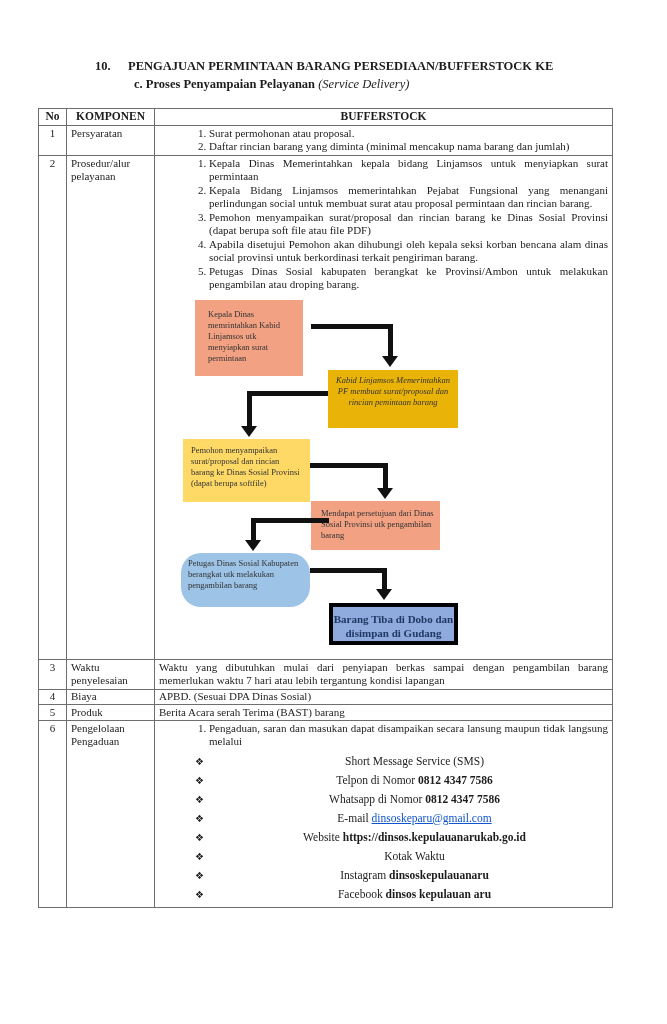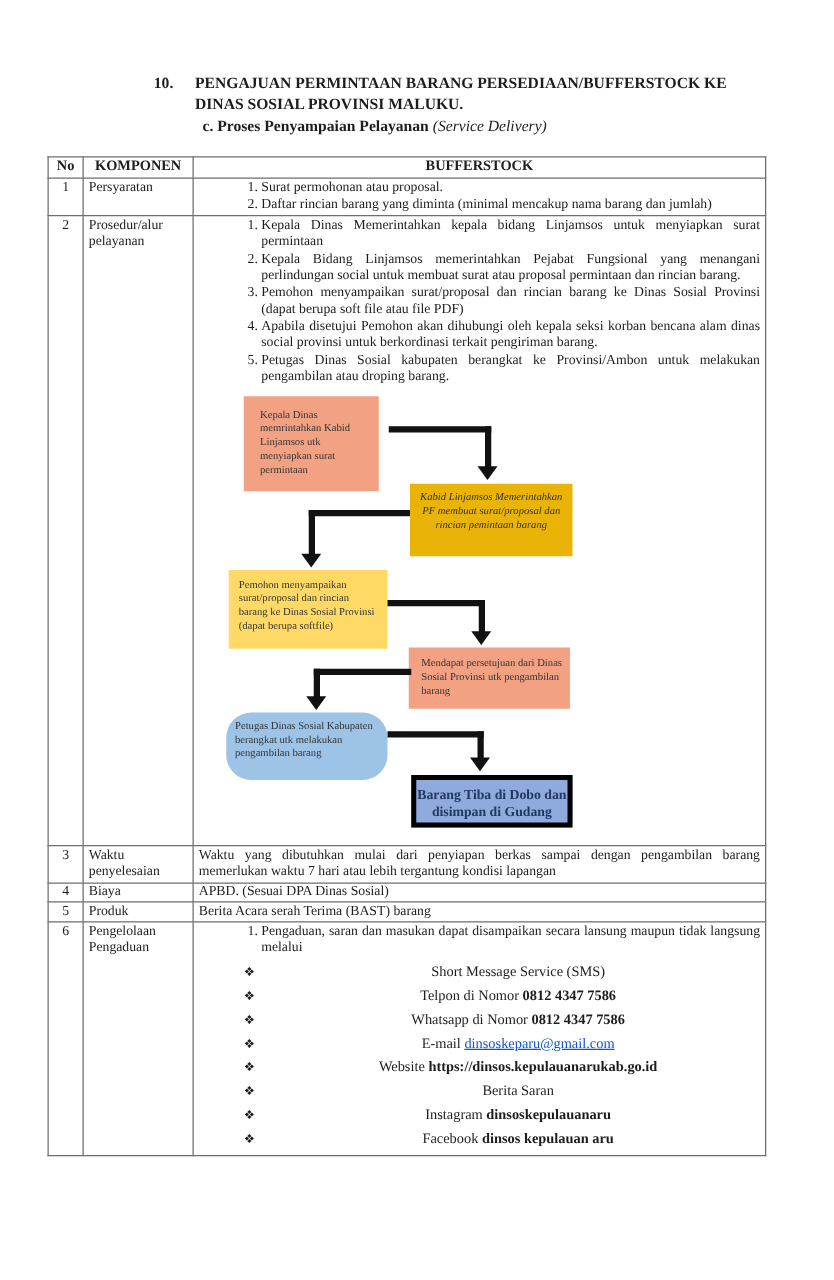--- a/index.html
+++ b/index.html
@@ -6,21 +6,21 @@
   html, body { margin:0; padding:0; }
   body {
     width: 667px; height: 1024px;
     background: #ffffff;
     font-family: "Liberation Serif", "DejaVu Serif", serif;
     color: #1d1d1d;
     -webkit-font-smoothing: antialiased;
   }
   
   .title-block { margin: 58px 0 0 95px; display: flex; }
-  .title-num { width: 33px; font-weight: bold; font-size: 12.5px; line-height: 17px; flex: none; margin-left: 28px; }
+  .title-num { width: 33px; font-weight: bold; font-size: 12.5px; line-height: 17px; flex: none; }
   .title-lines { font-weight: bold; font-size: 12.5px; line-height: 17px; width: 492px; }
   .subtitle { padding-left: 6px; margin-top: 1px; }
   .subtitle .pre { font-weight: bold; }
   .subtitle .main { font-weight: bold; }
   .subtitle .ital { font-weight: normal; font-style: italic; }
   
   table.doc {
     border-collapse: collapse;
     margin: 15px 0 0 38px;
     width: 574px;
@@ -52,21 +52,21 @@
   a.link { color: #1155CC; text-decoration: underline; cursor: pointer; }
   
   .fc { position: relative; height: 364px; margin-top: 2px; }
   .fc-box {
     position: absolute;
     font-size: 8.5px; line-height: 11px; color: #333;
   }
   .fb1 { left: 36px; top: 6px;   width: 108px; height: 76px; padding: 9px 8px 0 13px; }
   .fb2 { left: 169px; top: 76px; width: 130px; height: 58px; text-align: center; padding: 5px 6px 0; }
   .fb3 { left: 24px; top: 145px; width: 127px; height: 63px; padding: 6px 6px 0 8px; }
-  .fb4 { left: 168px; top: 207px; width: 129px; height: 49px; padding: 7px 6px 0 10px; }
+  .fb4 { left: 152px; top: 207px; width: 129px; height: 49px; padding: 7px 6px 0 10px; }
   .fb5 { left: 22px; top: 259px; width: 129px; height: 54px; padding: 5px 4px 0 7px; border-radius: 20px; }
   .fb6 { left: 170px; top: 309px; width: 129px; height: 42px; text-align: center;
          font-size: 11px; font-weight: bold; color: #1F3864; line-height: 14px;
          border: 4px solid #000000; padding-top: 5px; }
   .ab { position: absolute; background: #111; }
   .ah { position: absolute; width: 0; height: 0;
         border-left: 8px solid transparent; border-right: 8px solid transparent;
         border-top: 11px solid #111; }
   .a1h { left:152px; top:30px;  width:82px; height:5px; }
   .a1v { left:229px; top:30px;  width:5px;  height:33px; }
@@ -86,21 +86,20 @@
 </style>
 </head>
 <body>
 
 <div>
 
   <div class="title-block">
     <span class="title-num">10.</span>
     <div class="title-lines">
       <div>PENGAJUAN PERMINTAAN BARANG PERSEDIAAN/BUFFERSTOCK KE</div>
-      <div>DINAS SOSIAL PROVINSI MALUKU.</div>
       <div class="subtitle">
         <span class="pre">c.</span>
         <span class="main">Proses Penyampaian Pelayanan</span>
         <span class="ital">(Service Delivery)</span>
       </div>
     </div>
   </div>
 
   <table class="doc">
     <colgroup>
@@ -210,21 +209,21 @@
           <li>
             <span>Whatsapp di Nomor </span><span class="b">0812 4347 7586</span>
           </li>
           <li>
             <span>E-mail </span><a class="link">dinsoskeparu@gmail.com</a>
           </li>
           <li>
             <span>Website </span><span class="b">https://dinsos.kepulauanarukab.go.id</span>
           </li>
           <li>
-            <span>Berita Saran</span>
+            <span>Kotak Waktu</span>
           </li>
           <li>
             <span>Instagram </span><span class="b">dinsoskepulauanaru</span>
           </li>
           <li>
             <span>Facebook </span><span class="b">dinsos kepulauan aru</span>
           </li>
         </ul>
       </td>
     </tr>

